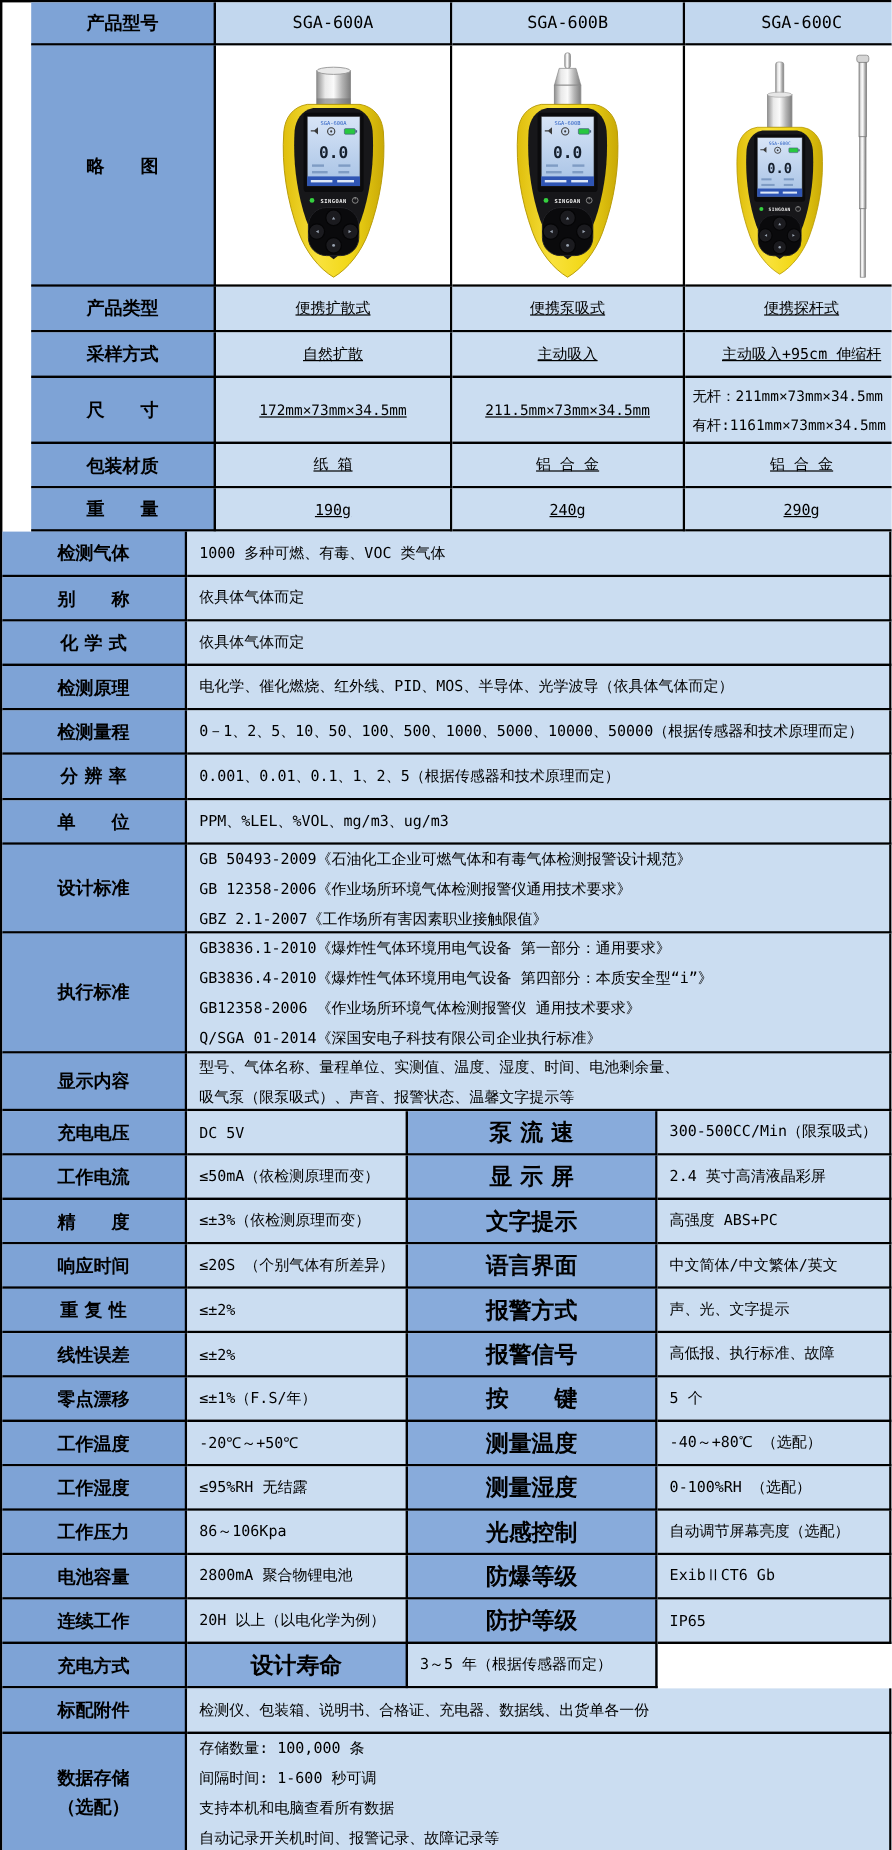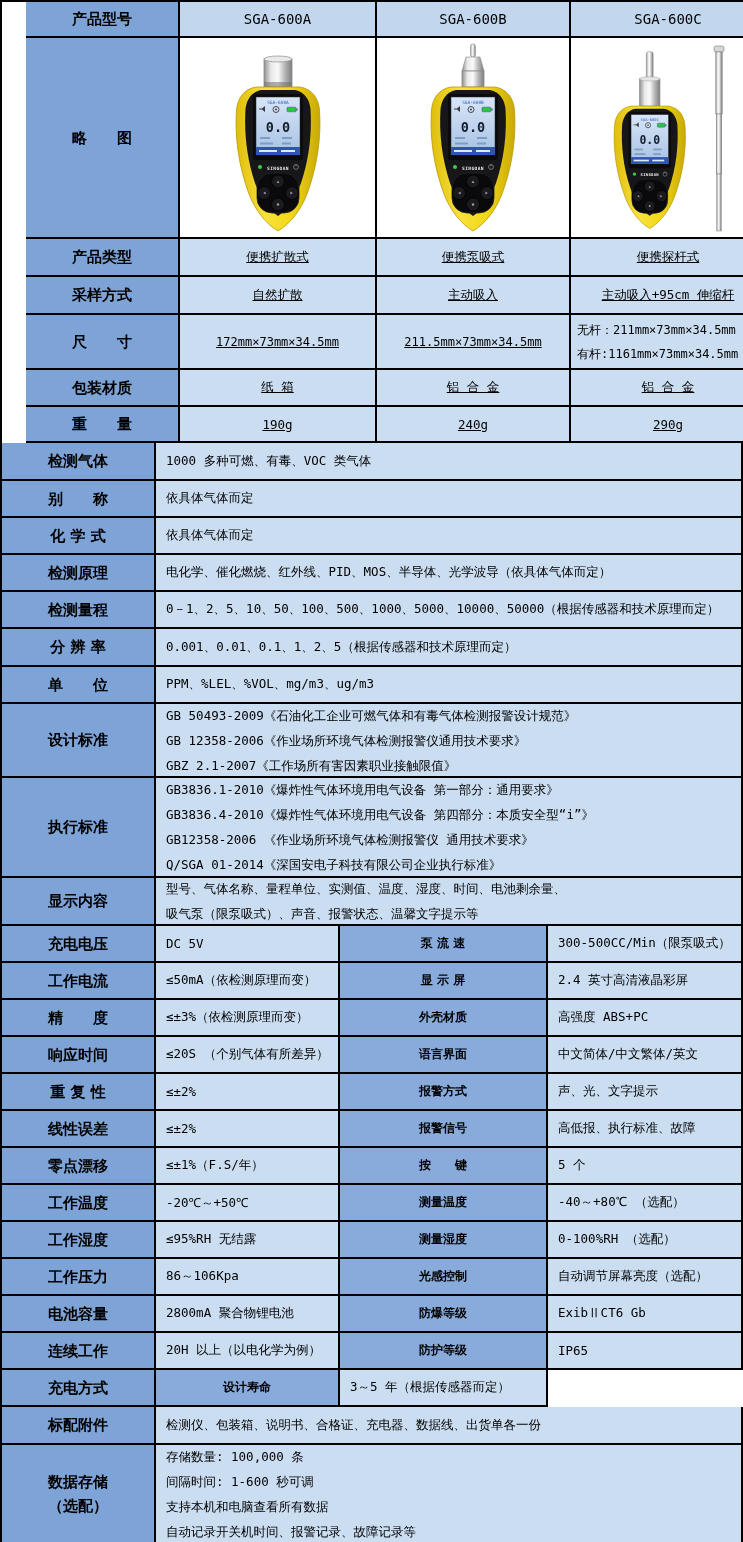--- a/index.html
+++ b/index.html
@@ -6,21 +6,21 @@
   *{box-sizing:border-box;}
   body{font-family:"DejaVu Sans","Liberation Sans",sans-serif;color:#000;}
   .tbl{width:743px;border-top:2px solid var(--border_c);border-left:2px solid var(--border_c);}
   .sec{display:grid;}
   .secA{grid-template-columns:154px 197px 194px 196px;grid-template-rows:36px 201px 38px 38px 55px 37px 36px;margin-left:24px;}
   .secB{grid-template-columns:154px 587px;grid-template-rows:38px 37px 37px 37px 37px 38px 37px 74px 100px 48px;}
   .secC{grid-template-columns:154px 184px 208px 195px;grid-auto-rows:37px;}
   .secD{grid-template-columns:154px 587px;grid-template-rows:38px 100px;}
   .c{border-right:2px solid var(--border_c);border-bottom:2px solid var(--border_c);display:flex;align-items:center;overflow:hidden;}
   .lab{background:var(--label_bg);justify-content:center;font-weight:bold;font-size:15px;text-align:center;flex-direction:column;line-height:24px;}
-  .lab2{background:var(--label2_bg);justify-content:center;font-weight:bold;font-size:12px;text-align:center;}
+  .lab2{background:var(--label2_bg);justify-content:center;font-weight:bold;font-size:19px;text-align:center;}
   .hval{background:var(--hval_bg);justify-content:center;font-family:"DejaVu Sans Mono","Liberation Mono",monospace;font-size:14px;}
   .val{background:var(--value_bg);font-family:"DejaVu Sans Mono","Liberation Mono",monospace;font-size:12.5px;padding:0 6px 0 10px;white-space:nowrap;}
   .vc{justify-content:center;padding:0;text-decoration:underline;}
   .vlines{flex-direction:column;align-items:flex-start;justify-content:center;line-height:25px;}
   .vlines.small{font-size:12px;line-height:24px;}
   .img{background:var(--img_bg);justify-content:center;align-items:center;text-decoration:underline;}
   svg{display:block;}
   text{font-family:"DejaVu Sans Mono","Liberation Mono",monospace;}
 </style>
 </head>
@@ -304,21 +304,21 @@
     <div class="c lab2">泵 流 速</div>
     <div class="c val">300-500CC/Min（限泵吸式）</div>
 
     <div class="c lab">工作电流</div>
     <div class="c val">≤50mA（依检测原理而变）</div>
     <div class="c lab2">显 示 屏</div>
     <div class="c val">2.4 英寸高清液晶彩屏</div>
 
     <div class="c lab">精　　度</div>
     <div class="c val">≤±3%（依检测原理而变）</div>
-    <div class="c lab2">外壳材质</div>
+    <div class="c lab2">文字提示</div>
     <div class="c val">高强度 ABS+PC</div>
 
     <div class="c lab">响应时间</div>
     <div class="c val">≤20S （个别气体有所差异）</div>
     <div class="c lab2">语言界面</div>
     <div class="c val">中文简体/中文繁体/英文</div>
 
     <div class="c lab">重 复 性</div>
     <div class="c val">≤±2%</div>
     <div class="c lab2">报警方式</div>

